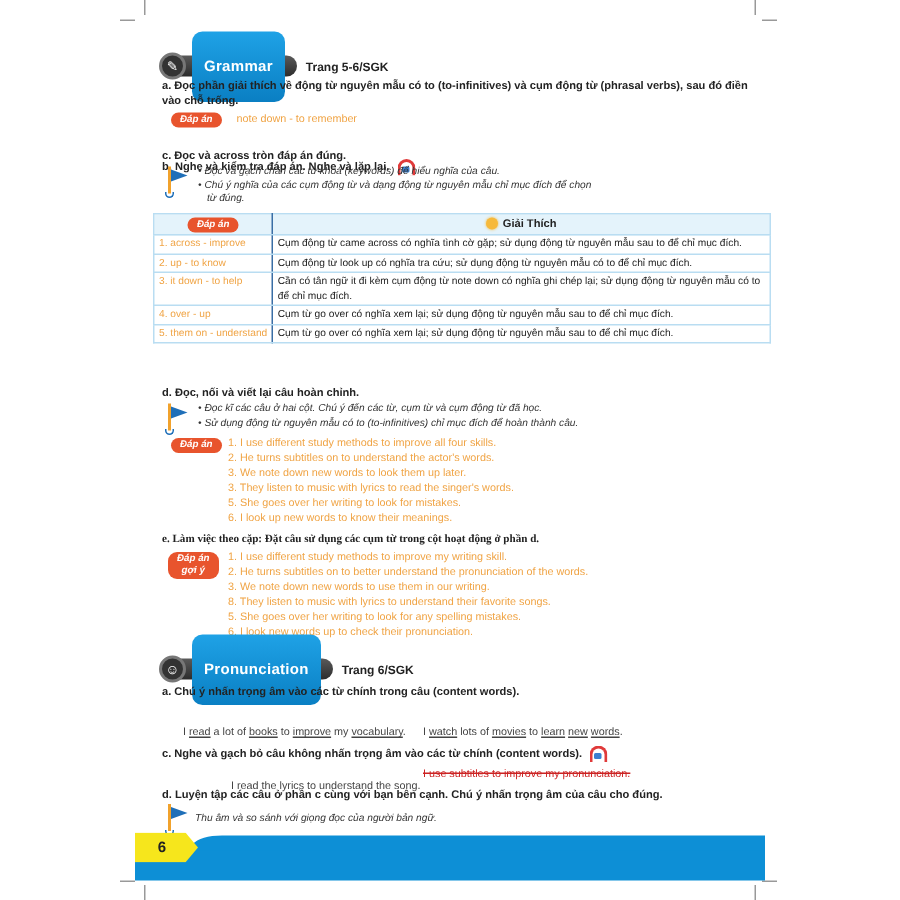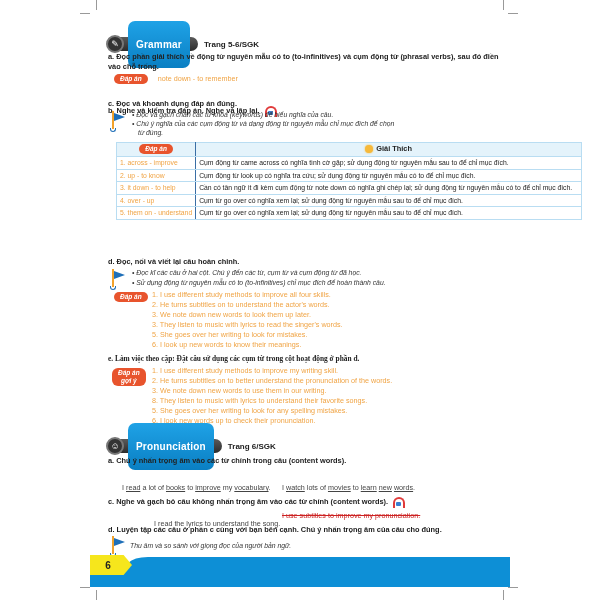--- a/index.html
+++ b/index.html
@@ -23,21 +23,21 @@
 
   .tip { position: absolute; left: 26px; font-size: 6.8px; font-style: italic; line-height: 9.5px; color: #333; }
   .flag { position: absolute; width: 14px; height: 22px; }
   .flag .pole { position: absolute; left: 2px; top: 0; width: 2px; height: 18px; background: #f1a22c; }
   .flag .cloth { position: absolute; left: 4px; top: 2px; width: 0; height: 0; border-left: 11px solid #1f6fb8; border-top: 4px solid transparent; border-bottom: 4px solid transparent; }
   .flag .base { position: absolute; left: 0; top: 17px; width: 6px; height: 4px; border: 1px solid #1f6fb8; border-top: none; border-radius: 0 0 4px 4px; }
 
   .hp { display: inline-block; width: 12px; height: 11px; border: 2.5px solid #e03a3a; border-bottom: none; border-radius: 7px 7px 0 0; position: relative; vertical-align: middle; margin-left: 3px; }
   .hp::after { content: ""; position: absolute; left: 1px; top: 3px; width: 5px; height: 4px; background: #3a7fd0; border-radius: 1px; }
 
-  table.tbl { position: absolute; left: 26px; top: 128px; width: 466px; border-collapse: collapse; font-size: 6.8px; line-height: 9.5px; }
+  table.tbl { position: absolute; left: 12px; top: 128px; width: 412px; border-collapse: collapse; font-size: 6.8px; line-height: 9.5px; }
   table.tbl th { background: #e4f3fb; height: 14px; font-weight: bold; font-size: 7.4px; }
   table.tbl td, table.tbl th { border: 1px solid #b9ddf2; padding: 1px 3px; vertical-align: top; }
   table.tbl td:first-child, table.tbl th:first-child { border-right: 1px solid #3a6ea5; width: 70px; }
   table.tbl tr.sep td { border-top: 1px solid #3a6ea5; }
   .bulb { display: inline-block; width: 8px; height: 8px; background: #f6b93b; border-radius: 50%; vertical-align: middle; margin-right: 3px; box-shadow: 0 0 2px #f6b93b; }
 
   .u { text-decoration: underline; }
   .strike { color: #c22; text-decoration: line-through; }
 
   .footer-blue { position: absolute; left: 90px; top: 567px; width: 420px; height: 20px; background: #0d8fd6; }
@@ -70,21 +70,21 @@
   <div class="line" style="left:24px;top:60px;">
     <span class="ans-badge">Đáp án</span>
     <span class="orange" style="margin-left:8px;">note down</span><span class="orange"> - </span><span class="orange">to remember</span>
   </div>
 
   <div class="q" style="top:72px;margin-top:20px;">
     <span>b. Nghe và kiểm tra đáp án. Nghe và lặp lại.</span>
     <span class="hp"></span>
   </div>
 
-  <div class="q" style="top:85px;">c. Đọc và khoanh dụng đáp án đúng.</div>
+  <div class="q" style="top:85px;">c. Đọc và across tròn đáp án đúng.</div>
   <div class="flag" style="left:20px;top:97px;">
       <div class="pole"></div>
       <div class="cloth"></div>
       <div class="base"></div>
     </div>
   <div class="tip" style="top:96px;left:42px;">• Đọc và gạch chân các từ khoá (keywords) để hiểu nghĩa của câu.</div>
   <div class="tip" style="top:105px;left:42px;">• Chú ý nghĩa của các cụm động từ và dạng động từ nguyên mẫu chỉ mục đích để chọn</div>
   <div class="tip" style="top:114px;left:48px;">từ đúng.</div>
 
   <table class="tbl">

